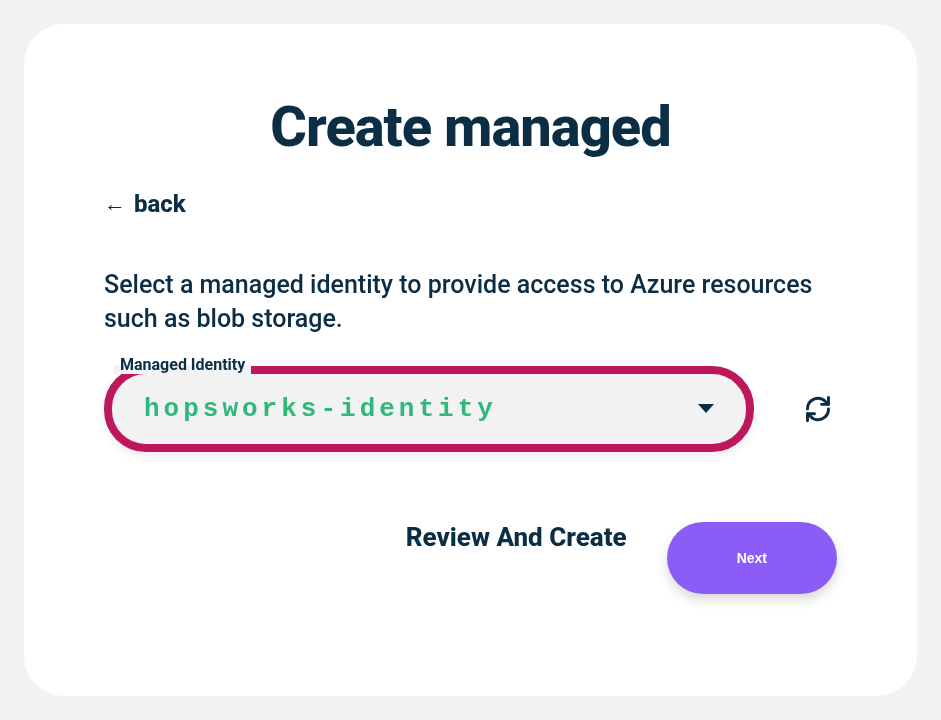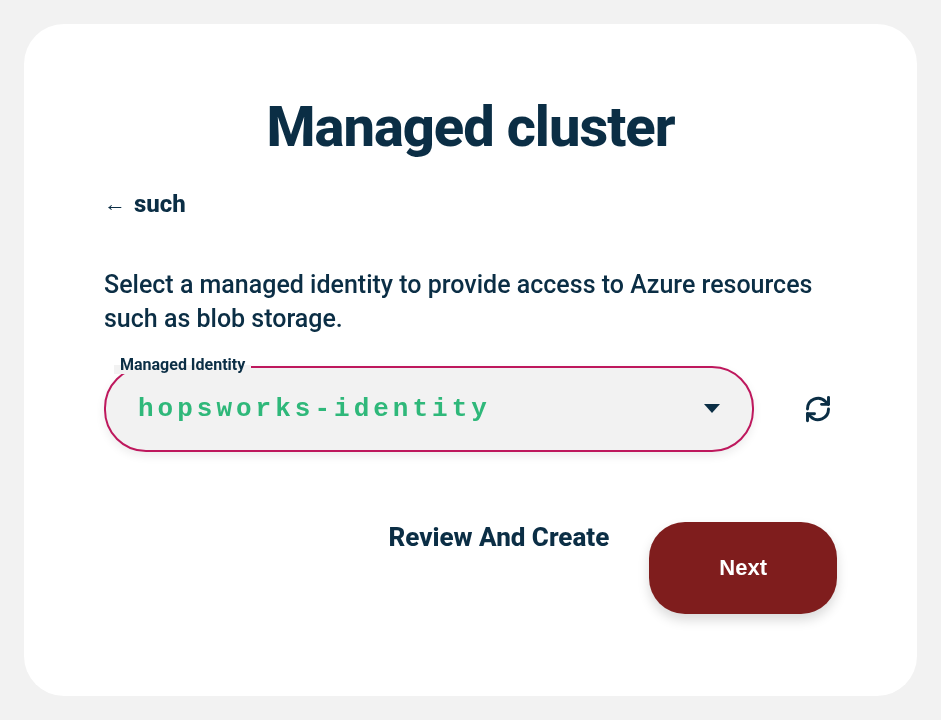--- a/index.html
+++ b/index.html
@@ -65,21 +65,21 @@
     background: linear-gradient(to bottom, #ffffff 50%, #f2f2f2 50%);
     padding: 0 6px;
     font-size: 16px;
     font-weight: 700;
     color: #0b2e45;
     z-index: 2;
   }
   .select-box {
     width: 100%;
     height: 86px;
-    border: 2px solid #be185d;
+    border: 8px solid #be185d;
     border-radius: 42px;
     background: #f2f2f2;
     display: flex;
     align-items: center;
     justify-content: space-between;
     padding: 16px 32px;
     cursor: pointer;
     box-shadow: 0 4px 10px rgba(0,0,0,0.08);
   }
   .select-value {
@@ -113,42 +113,42 @@
     gap: 40px;
     padding-right: 0;
   }
   .review-link {
     color: #0b2e45;
     font-size: 26px;
     font-weight: 800;
     cursor: pointer;
   }
   .next-btn {
-    background: #7f1d1d;
+    background: #8b5cf6;
     color: #ffffff;
-    font-size: 22px;
+    font-size: 14px;
     font-weight: 800;
     border: none;
     border-radius: 36px;
-    height: 92px;
+    height: 72px;
     padding: 0 70px;
     cursor: pointer;
     box-shadow: 0 6px 12px rgba(0,0,0,0.15);
   }
 </style>
 </head>
 <body>
 
 <div class="card">
 
-  <h1 class="page-title">Managed cluster</h1>
+  <h1 class="page-title">Create managed</h1>
 
   <div class="back-link">
     <span class="back-arrow">←</span>
-    <span>such</span>
+    <span>back</span>
   </div>
 
   <p class="description">Select a managed identity to provide access to Azure resources such as blob storage.</p>
 
   <div class="select-row">
     <div class="select-wrapper">
       <span class="select-label">Managed Identity</span>
       <div class="select-box">
         <span class="select-value">hopsworks-identity</span>
         <span class="select-caret"></span>

